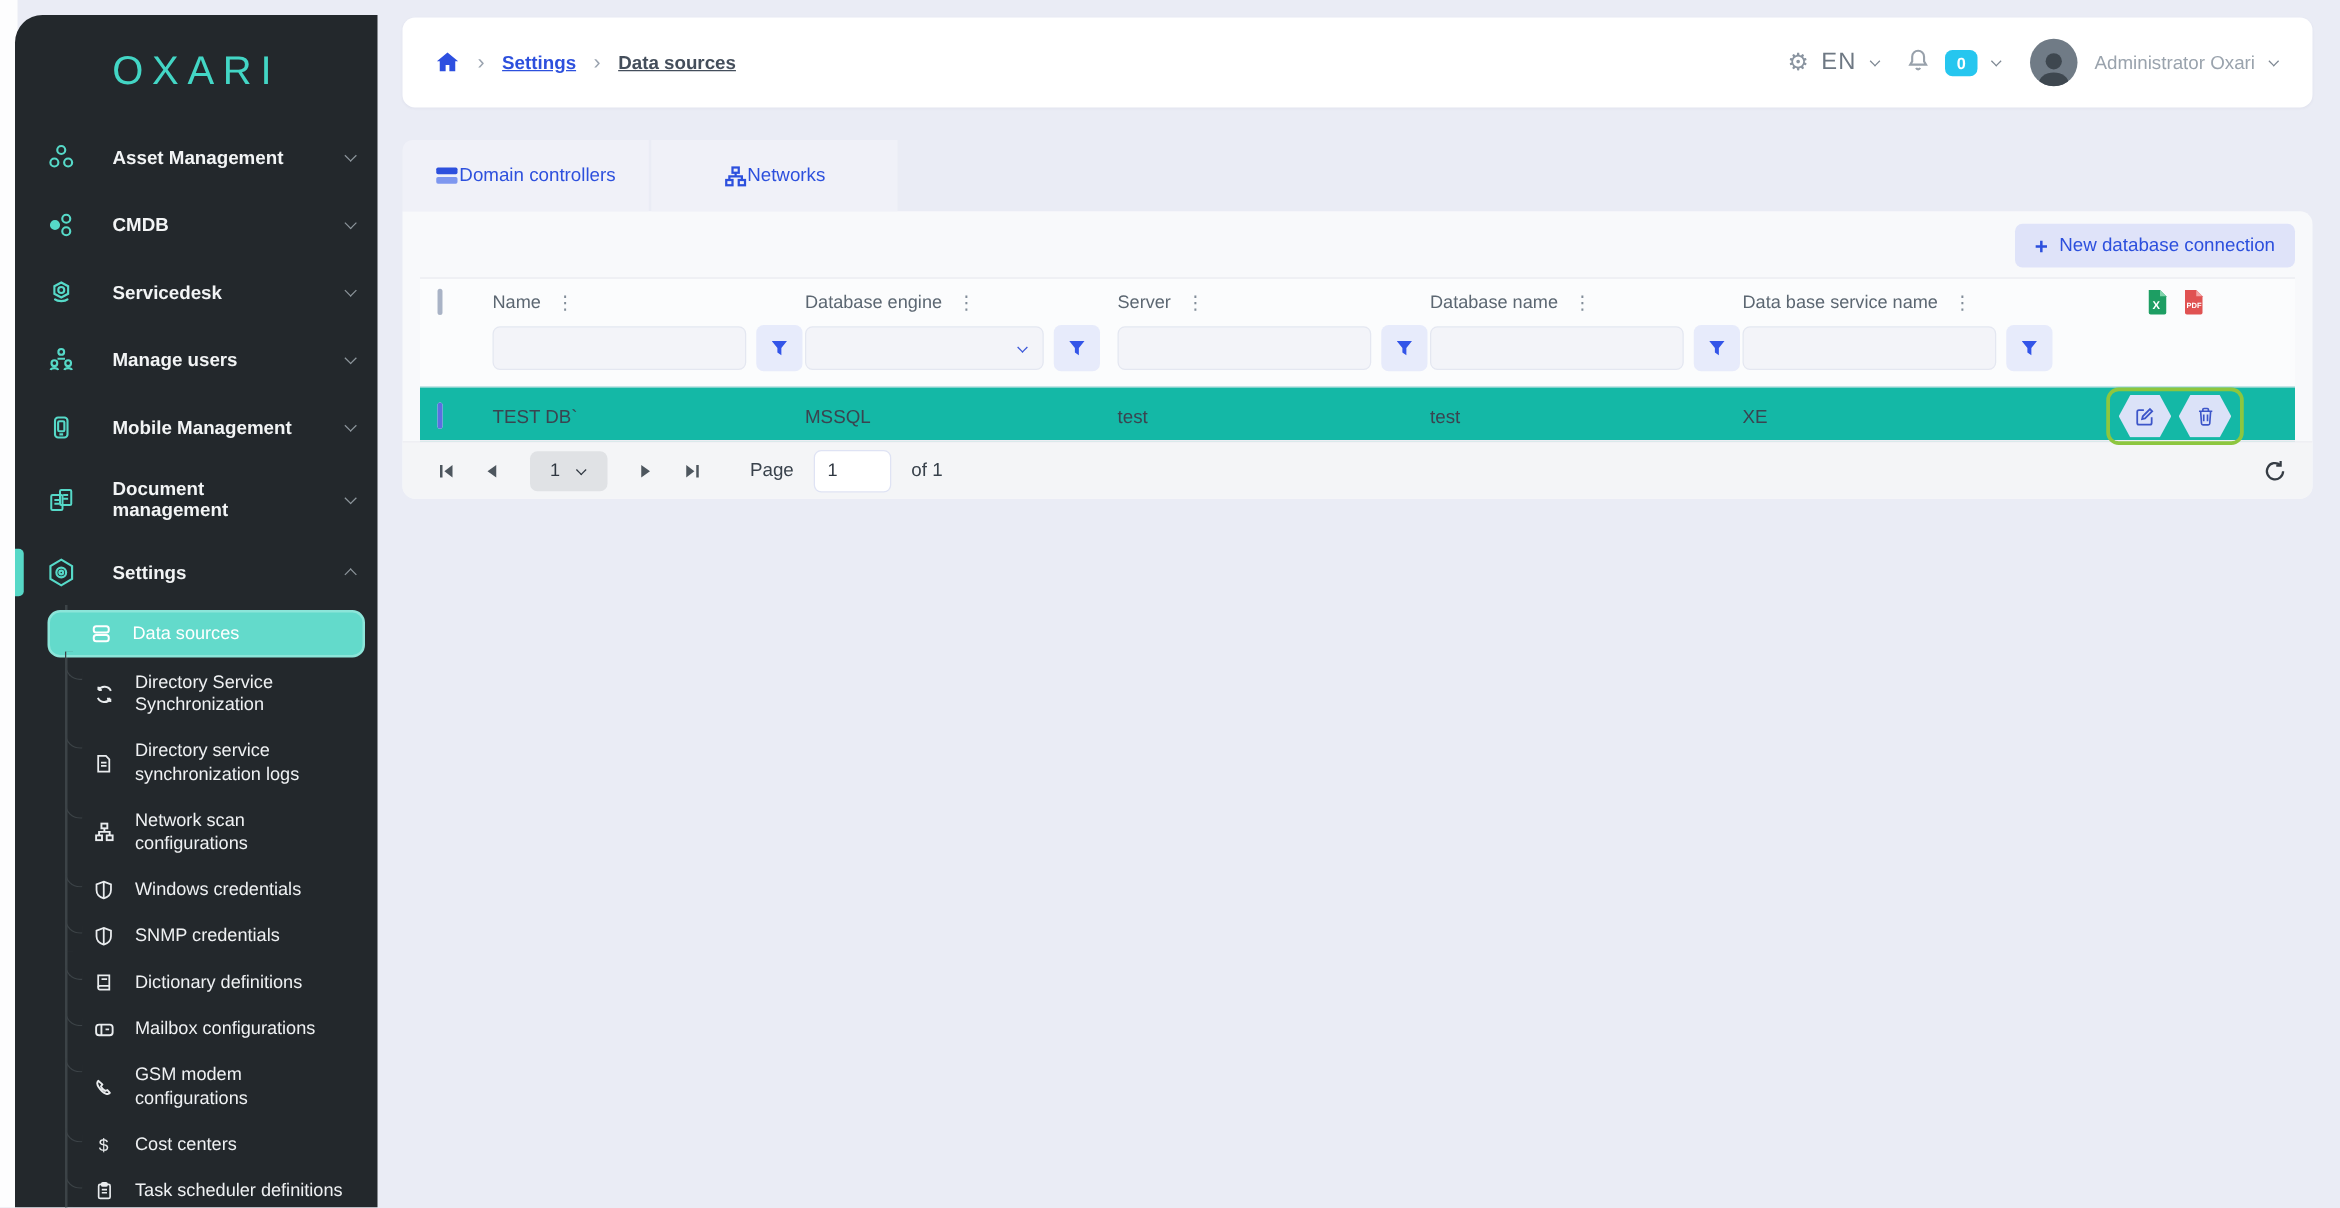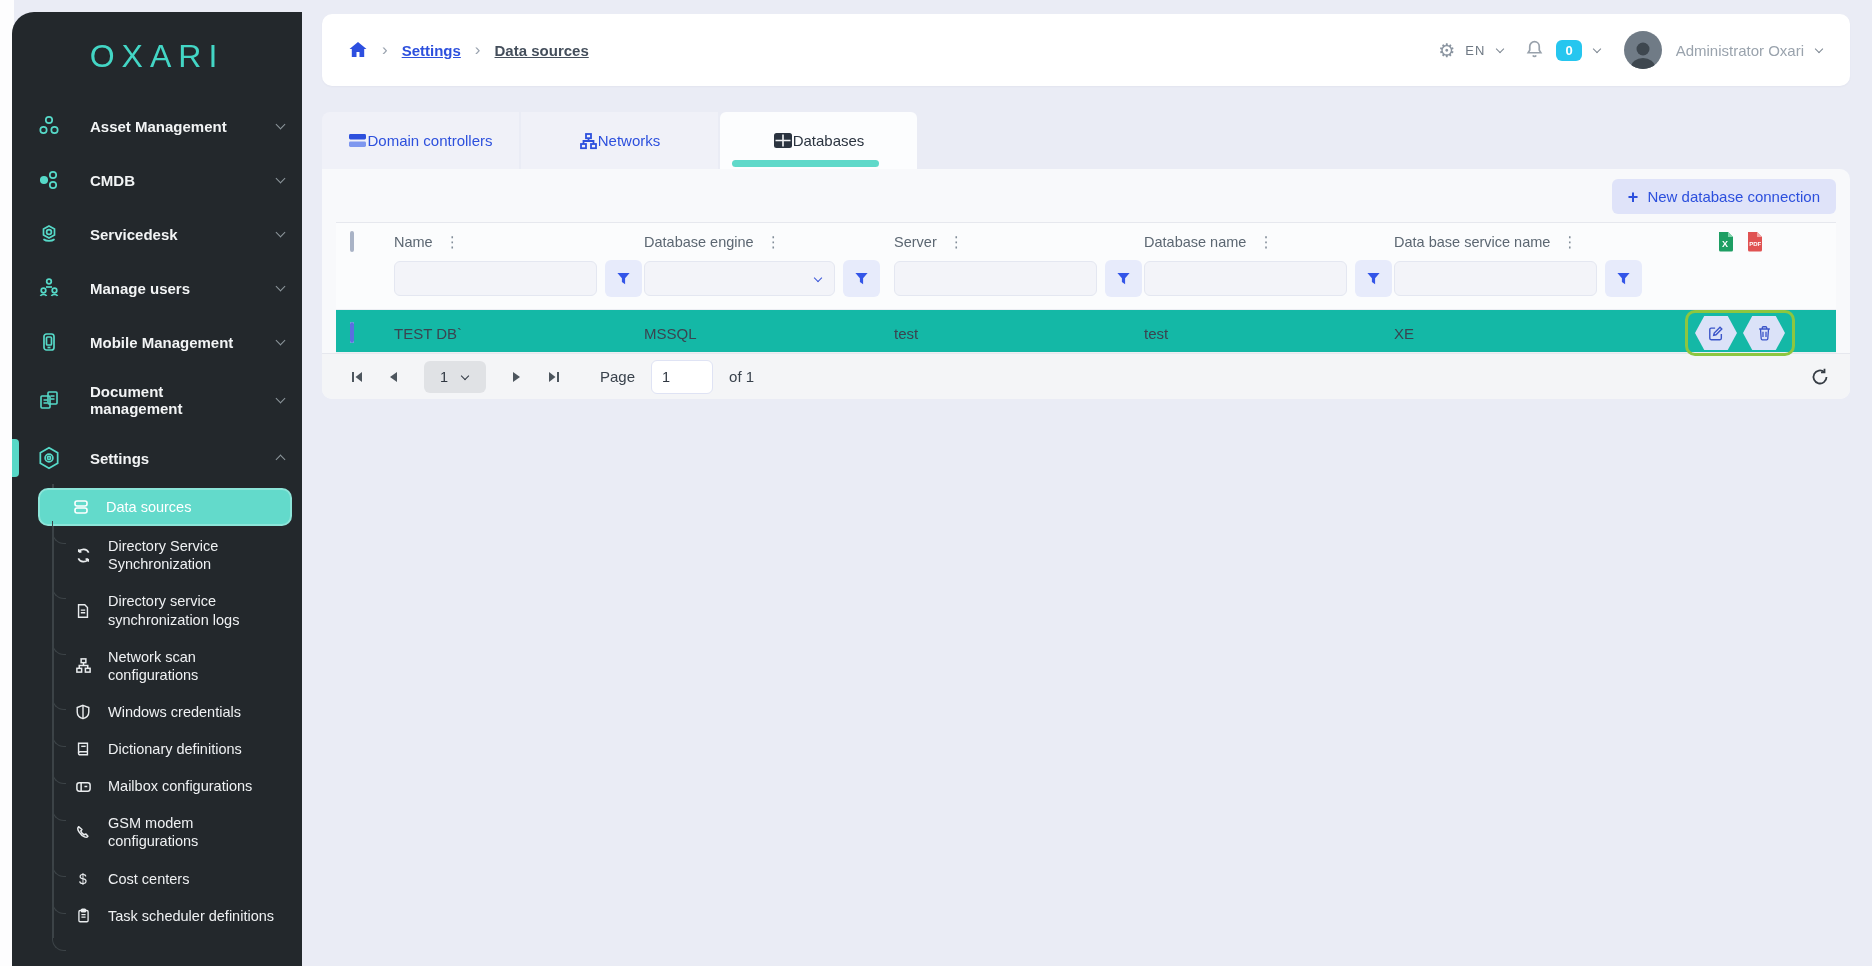--- a/index.html
+++ b/index.html
@@ -45,21 +45,21 @@
 
   
   .crumb-card { height:72px; background:#ffffff; border-radius:10px;
                 display:flex; align-items:center; padding:0 26px; box-shadow:0 1px 2px rgba(40,50,90,.04); }
   .crumbs { display:flex; align-items:center; gap:14px; flex:1; }
   .crumb-sep { color:#9aa3af; font-size:17px; }
   .crumb-link { color:#2d50dd; font-size:15px; font-weight:700; text-decoration:underline; cursor:pointer; }
   .crumb-current { color:#444e5b; font-size:15px; font-weight:700; text-decoration:underline; }
   .topbar-right { display:flex; align-items:center; gap:10px; }
   .gear-glyph { font-size:19px; color:#8a94a0; cursor:pointer; }
-  .lang { font-size:13px; color:#6e7883; letter-spacing:1px; }
+  .lang { font-size:19px; color:#6e7883; letter-spacing:1px; }
   .caret { width:6px; height:6px; border-right:1.6px solid #7d8792; border-bottom:1.6px solid #7d8792;
            transform:rotate(45deg); margin:-2px 2px 0; }
   .bell { color:#98a1ab; margin-left:10px; }
   .badge { background:#26c6ef; color:#fff; font-size:13px; font-weight:700; border-radius:6px;
            padding:3px 9px; margin-left:2px; }
   .avatar { width:38px; height:38px; border-radius:50%; background:#707b86; margin-left:12px;
             display:flex; align-items:flex-end; justify-content:center; overflow:hidden; }
   .user-name { color:#9aa3ad; font-size:15px; margin-left:4px; }
 
   
@@ -264,20 +264,29 @@
         <div class="subitem">
           <span class="si-icon">
             <svg width="16" height="16" viewBox="0 0 18 18" fill="none" stroke="currentColor" stroke-width="1.6">
                 <path d="M9 1.5l6.5 2.5v5c0 4-3 6.5-6.5 7.5C5.5 15.5 2.5 13 2.5 9V4z"></path>
                 <path d="M9 1.5v15"></path>
               </svg>
           </span>
           <span class="si-label">Windows credentials</span>
         </div>
 
+        <div class="subitem">
+          <span class="si-icon">
+            <svg width="16" height="16" viewBox="0 0 18 18" fill="none" stroke="currentColor" stroke-width="1.6">
+                <path d="M9 1.5l6.5 2.5v5c0 4-3 6.5-6.5 7.5C5.5 15.5 2.5 13 2.5 9V4z"></path>
+                <path d="M9 1.5v15"></path>
+              </svg>
+          </span>
+          <span class="si-label">SNMP credentials</span>
+        </div>
 
         <div class="subitem">
           <span class="si-icon">
             <svg width="16" height="16" viewBox="0 0 18 18" fill="none" stroke="currentColor" stroke-width="1.6">
                 <path d="M4 2.5h10v13H5.5A1.5 1.5 0 0 1 4 14z"></path>
                 <path d="M4 13.5A1.5 1.5 0 0 1 5.5 12H14"></path>
                 <path d="M7 6h5"></path>
               </svg>
           </span>
           <span class="si-label">Dictionary definitions</span>
@@ -377,30 +386,20 @@
       <div class="tab">
         <span style="display:flex;">
           <svg width="19" height="18" viewBox="0 0 18 18" fill="none" stroke="#2d50dd" stroke-width="1.8">
               <rect x="6.5" y="2" width="5" height="4.2"></rect>
               <rect x="1.5" y="12" width="5" height="4.2"></rect>
               <rect x="11.5" y="12" width="5" height="4.2"></rect>
               <path d="M9 6.2v2.8M4 12V9h10v3"></path>
             </svg>
         </span>
         <span>Networks</span>
-      </div>
-      <div class="tab active">
-        <span style="display:flex;">
-          <svg width="20" height="17" viewBox="0 0 20 17">
-              <rect x="1" y="1" width="18" height="15" rx="2.5" fill="#2b3440"></rect>
-              <path d="M2.5 8.5h15M10 2.5v12" stroke="#f4f5f7" stroke-width="1.6"></path>
-            </svg>
-        </span>
-        <span>Databases</span>
-        <span class="underline"></span>
       </div>
     </div>
 
     <section class="panel">
 
       <div class="toolbar">
         <button class="new-btn">
           <span class="plus">+</span>
           <span>New database connection</span>
         </button>

